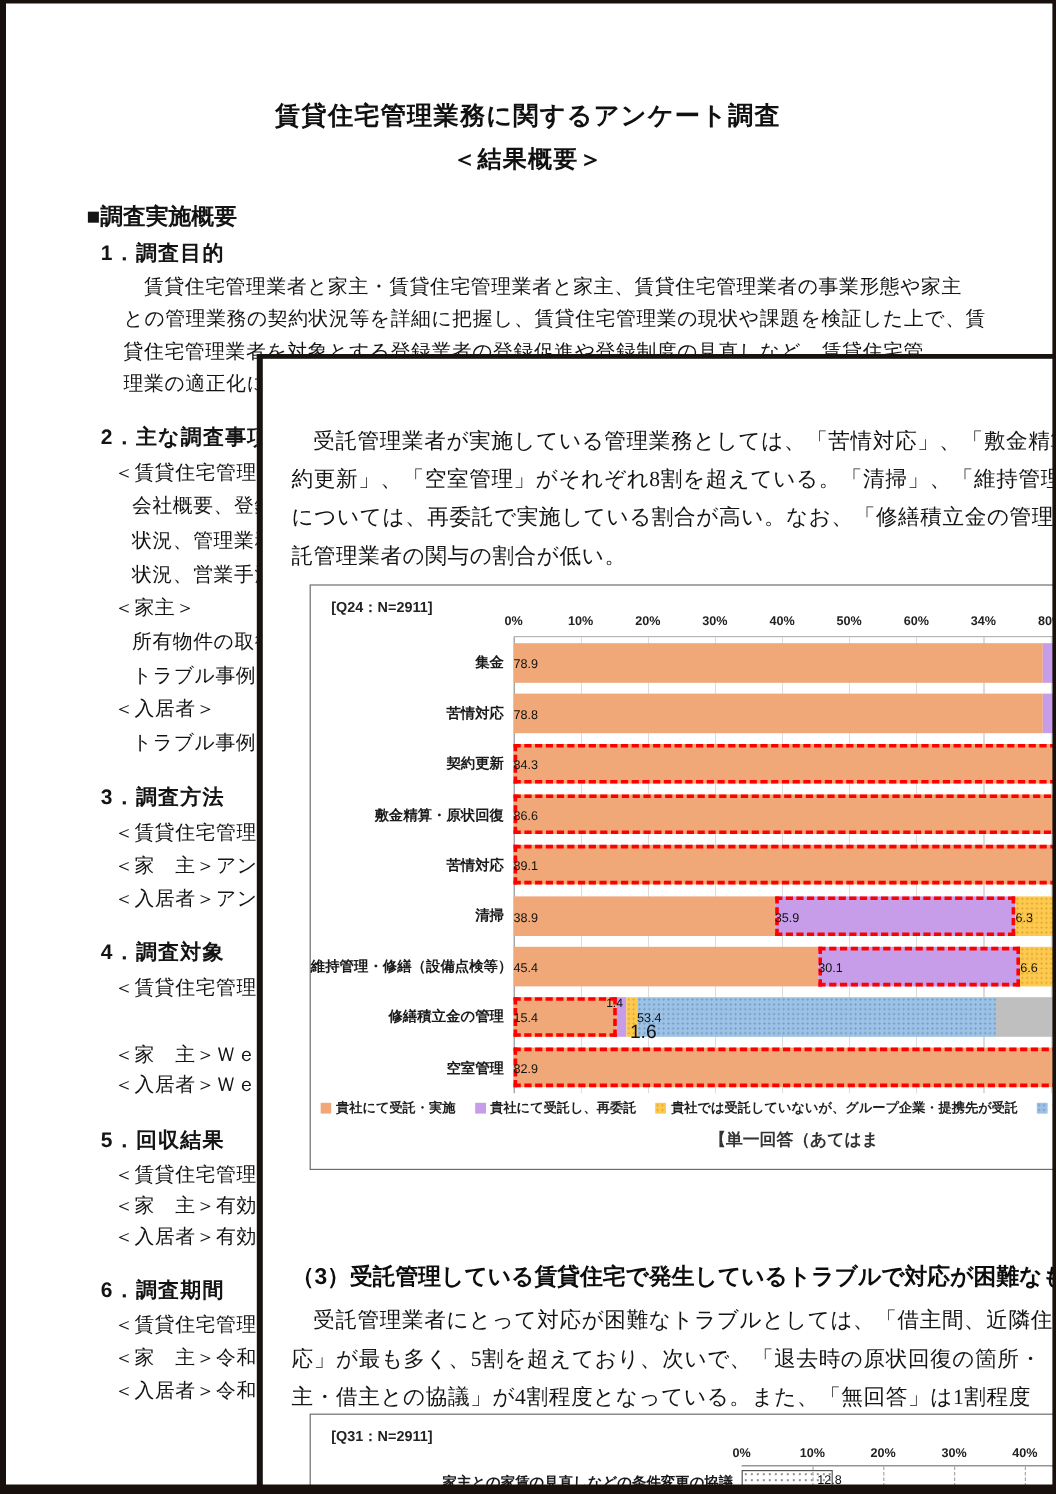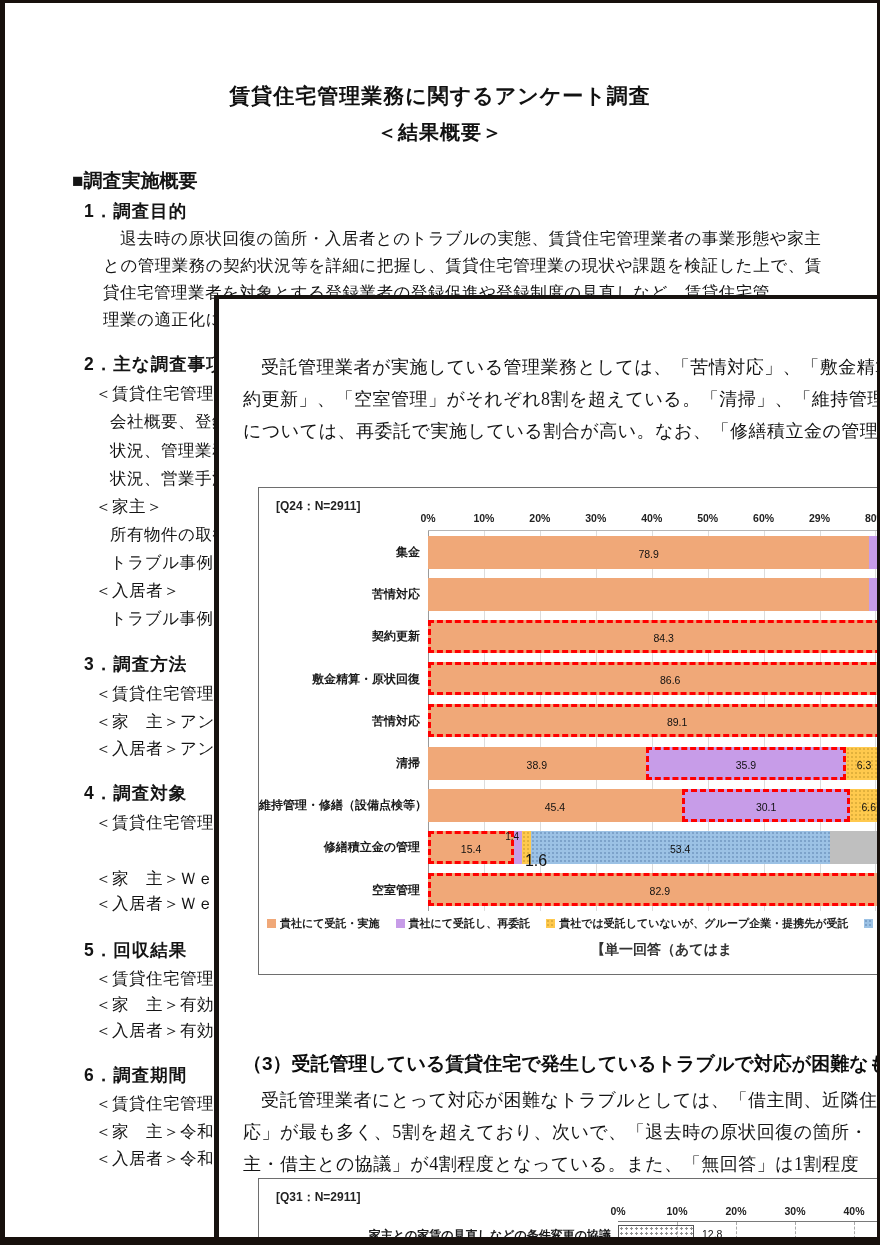--- a/index.html
+++ b/index.html
@@ -36,48 +36,48 @@
         font:600 12px "Liberation Sans",sans-serif;color:#1a1a1a;white-space:nowrap;}
   .qarea{position:absolute;left:169px;top:4.6px;width:531px;height:33px;}
   .qseg{position:absolute;top:0;height:33px;}
   .qol{position:absolute;top:0;height:33px;border:3px dashed #FF0000;box-sizing:border-box;z-index:5;}
   .orange{background:#F0A878;}
   .purple{background:#C79CE8;}
   .yellow{background:#FFC94D;background-image:radial-gradient(rgba(120,90,0,.22) .8px,transparent 1px);background-size:4px 4px;}
   .blue{background:#9CC2E5;background-image:radial-gradient(rgba(30,70,120,.25) .8px,transparent 1px);background-size:4px 4px;}
   .gray{background:#BFBFBF;}
   .qval{position:absolute;top:12px;font:10.5px "Liberation Sans",sans-serif;color:#111;z-index:6;white-space:nowrap;}
-  .qval.center{text-align:center;}
+  .qval.center{text-align:left;}
   .qval.above{top:0;font-size:10px;}
   .qval.below{top:21px;font-size:16px;}
   #q24-legend{position:absolute;left:8px;top:428px;display:flex;gap:16px;width:690px;overflow:hidden;}
   .legitem{display:flex;align-items:center;white-space:nowrap;}
   .sw{display:inline-block;width:9px;height:9px;margin-right:4px;}
   .legtx{font:bold 11px "Liberation Sans",sans-serif;color:#222;}
   .qnote{position:absolute;left:332px;top:453px;font:bold 14px "Liberation Sans",sans-serif;color:#333;white-space:nowrap;}
   
   #q31-axis{position:absolute;left:359px;top:42px;width:341px;height:1px;background:#7a7a7a;}
   .q31grid{position:absolute;top:43px;height:26px;width:0;border-left:1px dashed #a9a9a9;}
   #q31-rowlabel{position:absolute;left:0;top:48px;width:352px;text-align:right;
         font:600 12px "Liberation Sans",sans-serif;color:#1a1a1a;white-space:nowrap;}
   #q31-bar{position:absolute;left:359px;top:46px;height:17px;border:1px solid #555;box-sizing:border-box;
         background-color:#fff;background-image:radial-gradient(#8f8f8f 1px,transparent 1.2px);background-size:5px 5px;}
-  #q31-val{position:absolute;left:443px;top:49px;font:10.5px "Liberation Sans",sans-serif;color:#111;text-align:right;}
+  #q31-val{position:absolute;left:422px;top:49px;font:10.5px "Liberation Sans",sans-serif;color:#111;text-align:right;}
 </style>
 </head>
 <body>
 
 <div id="screen">
 
   <div id="page1">
     <div class="doc-title" style="top:82px;">賃貸住宅管理業務に関するアンケート調査</div>
     <div class="doc-title" style="top:119px;font-size:20px;">＜結果概要＞</div>
   <div class="tline h1" style="left: 72px; top: 168px;">■調査実施概要</div>
       <div class="tline h2" style="left: 84px; top: 199px;">1．調査目的</div>
-      <div class="tline body" style="left: 120px; top: 228px;">退去時の原状回復の箇所・入居者とのトラブルの実態、賃貸住宅管理業者の事業形態や家主</div>
+      <div class="tline body" style="left: 120px; top: 228px;">賃貸住宅管理業者と家主・賃貸住宅管理業者と家主、賃貸住宅管理業者の事業形態や家主</div>
       <div class="tline body" style="left: 103px; top: 255px;">との管理業務の契約状況等を詳細に把握し、賃貸住宅管理業の現状や課題を検証した上で、賃</div>
       <div class="tline body" style="left: 103px; top: 282px;">貸住宅管理業者を対象とする登録業者の登録促進や登録制度の見直しなど、賃貸住宅管</div>
       <div class="tline body" style="left: 103px; top: 309px;">理業の適正化に向けた</div>
       <div class="tline h2" style="left: 84px; top: 352px;">2．主な調査事項</div>
       <div class="tline body" style="left: 95px; top: 383px;">＜賃貸住宅管理業</div>
       <div class="tline body" style="left: 110px; top: 411px;">会社概要、登録</div>
       <div class="tline body" style="left: 110px; top: 440px;">状況、管理業務</div>
       <div class="tline body" style="left: 110px; top: 468px;">状況、営業手法</div>
       <div class="tline body" style="left: 95px; top: 496px;">＜家主＞</div>
       <div class="tline body" style="left: 110px; top: 524px;">所有物件の取得</div>
@@ -107,39 +107,40 @@
     <div class="cbox" id="q24-box" style="left:39px;top:188px;width:700px;height:486px;">
       <div class="qlabel">[Q24：N=2911]</div>
       <div id="q24-ticks">
           <span class="tick" style="left: 147px;">0%</span>
           <span class="tick" style="left: 202.93px;">10%</span>
           <span class="tick" style="left: 258.86px;">20%</span>
           <span class="tick" style="left: 314.79px;">30%</span>
           <span class="tick" style="left: 370.72px;">40%</span>
           <span class="tick" style="left: 426.65px;">50%</span>
           <span class="tick" style="left: 482.58px;">60%</span>
-          <span class="tick" style="left: 538.51px;">29%</span>
+          <span class="tick" style="left: 538.51px;">34%</span>
           <span class="tick" style="left: 594.44px;">80%</span>
         </div>
       <div id="q24-gridlines"></div>
       <div id="q24-topline"></div>
       <div id="q24-axisline"></div>
       <div id="q24-rows">
           <div class="qrow" style="top: 0px;">
             <div class="qcat">集金</div>
             <div class="qarea">
               <div class="qseg orange" style="left: 0px; width: 441.288px;"></div>
               <div class="qval center" style="left: 0px; width: 441.288px;">78.9</div>
               <div class="qseg purple" style="left: 441.288px; width: 55.93px;"></div>
             </div>
           </div>
           <div class="qrow" style="top: 42.2px;">
             <div class="qcat">苦情対応</div>
             <div class="qarea">
               <div class="qseg orange" style="left: 0px; width: 440.728px;"></div>
+              <div class="qval center" style="left: 0px; width: 440.728px;">78.8</div>
               <div class="qseg purple" style="left: 440.728px; width: 55.93px;"></div>
             </div>
           </div>
           <div class="qrow" style="top: 84.4px;">
             <div class="qcat">契約更新</div>
             <div class="qarea">
               <div class="qseg orange" style="left: 0px; width: 471.49px;"></div>
               <div class="qval center" style="left: 0px; width: 471.49px;">84.3</div>
               <div class="qol" style="left: 0px; width: 471.49px;"></div>
             </div>
@@ -245,19 +246,20 @@
           <div class="q31grid" style="left: 477px;"></div>
           <span class="tick" style="left: 514px; top: 26px;">30%</span>
           <div class="q31grid" style="left: 536px;"></div>
           <span class="tick" style="left: 573px; top: 26px;">40%</span>
           <div class="q31grid" style="left: 595px;"></div>
         </div>
     </div>
   <div class="tline body2" style="left: 42px; top: 56px;">受託管理業者が実施している管理業務としては、「苦情対応」、「敷金精算」、「契</div>
       <div class="tline body2" style="left: 24px; top: 88px;">約更新」、「空室管理」がそれぞれ8割を超えている。「清掃」、「維持管理・修繕」</div>
       <div class="tline body2" style="left: 24px; top: 120px;">については、再委託で実施している割合が高い。なお、「修繕積立金の管理」につ</div>
+      <div class="tline body2" style="left: 24px; top: 152px;">託管理業者の関与の割合が低い。</div>
       <div class="tline body2" style="left: 42px; top: 789px;">受託管理業者にとって対応が困難なトラブルとしては、「借主間、近隣住</div>
       <div class="tline body2" style="left: 24px; top: 821px;">応」が最も多く、5割を超えており、次いで、「退去時の原状回復の箇所・</div>
       <div class="tline body2" style="left: 24px; top: 853px;">主・借主との協議」が4割程度となっている。また、「無回答」は1割程度</div>
     </div>
 
   <div id="frame"></div>
 </div>
 
 </body></html>

